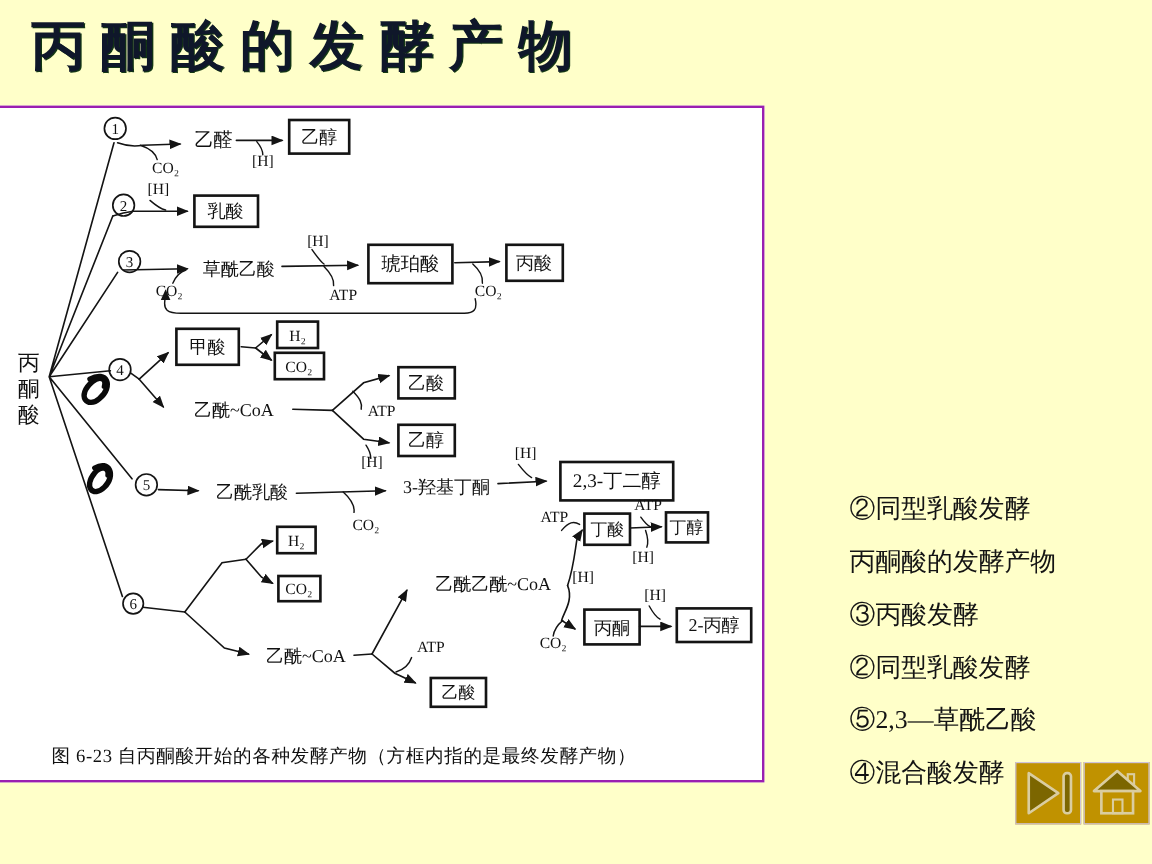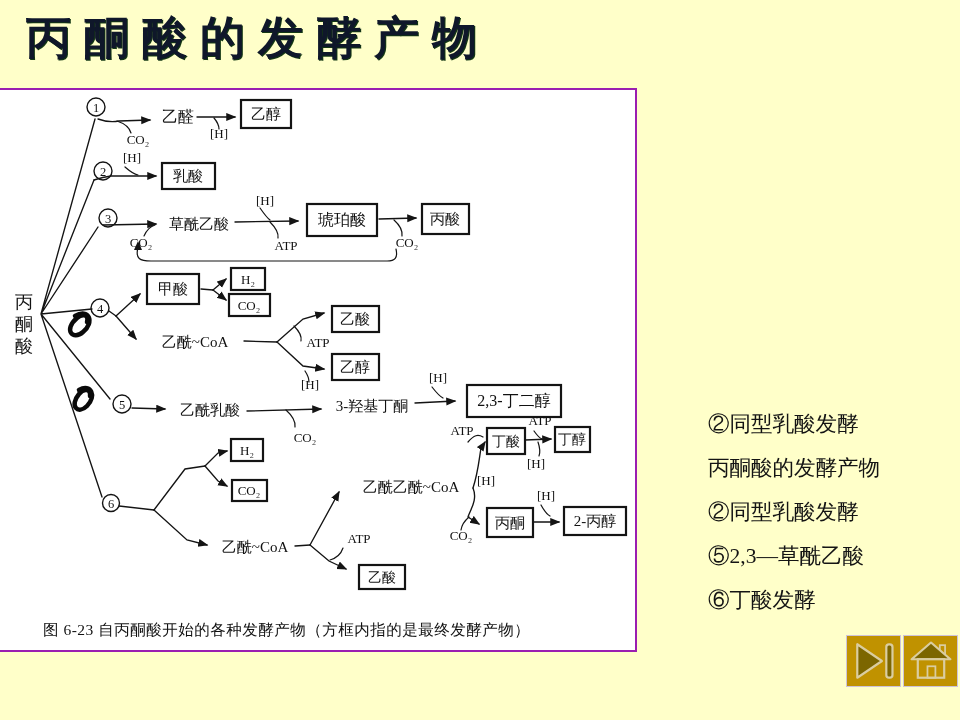--- a/index.html
+++ b/index.html
@@ -215,23 +215,24 @@
     <text class="t15" x="596" y="436">2-丙醇</text>
   </g>
 
   <text class="cap" x="44" y="545">图 6-23  自丙酮酸开始的各种发酵产物（方框内指的是最终发酵产物）</text>
 </svg>
 </div>
 
 <div class="legend">
   <div>②同型乳酸发酵</div>
   <div>丙酮酸的发酵产物</div>
+  <div>③丙酸发酵</div>
   <div>②同型乳酸发酵</div>
   <div>⑤2,3—草酰乙酸</div>
-  <div>⑥丁酸发酵</div>
+  <div>④混合酸发酵</div>
 </div>
 
 <div class="nav">
   <button title="">
     <svg width="48" height="44" viewBox="0 0 54 50">
       <polygon points="8,6 8,44 36,25" fill="#7C6600" stroke="#DACDA0" stroke-width="2.5" stroke-linejoin="round"></polygon>
       <rect x="41" y="6" width="7" height="38" rx="3" fill="#7C6600" stroke="#DACDA0" stroke-width="2.5"></rect>
     </svg>
   </button>
   <button title="">

